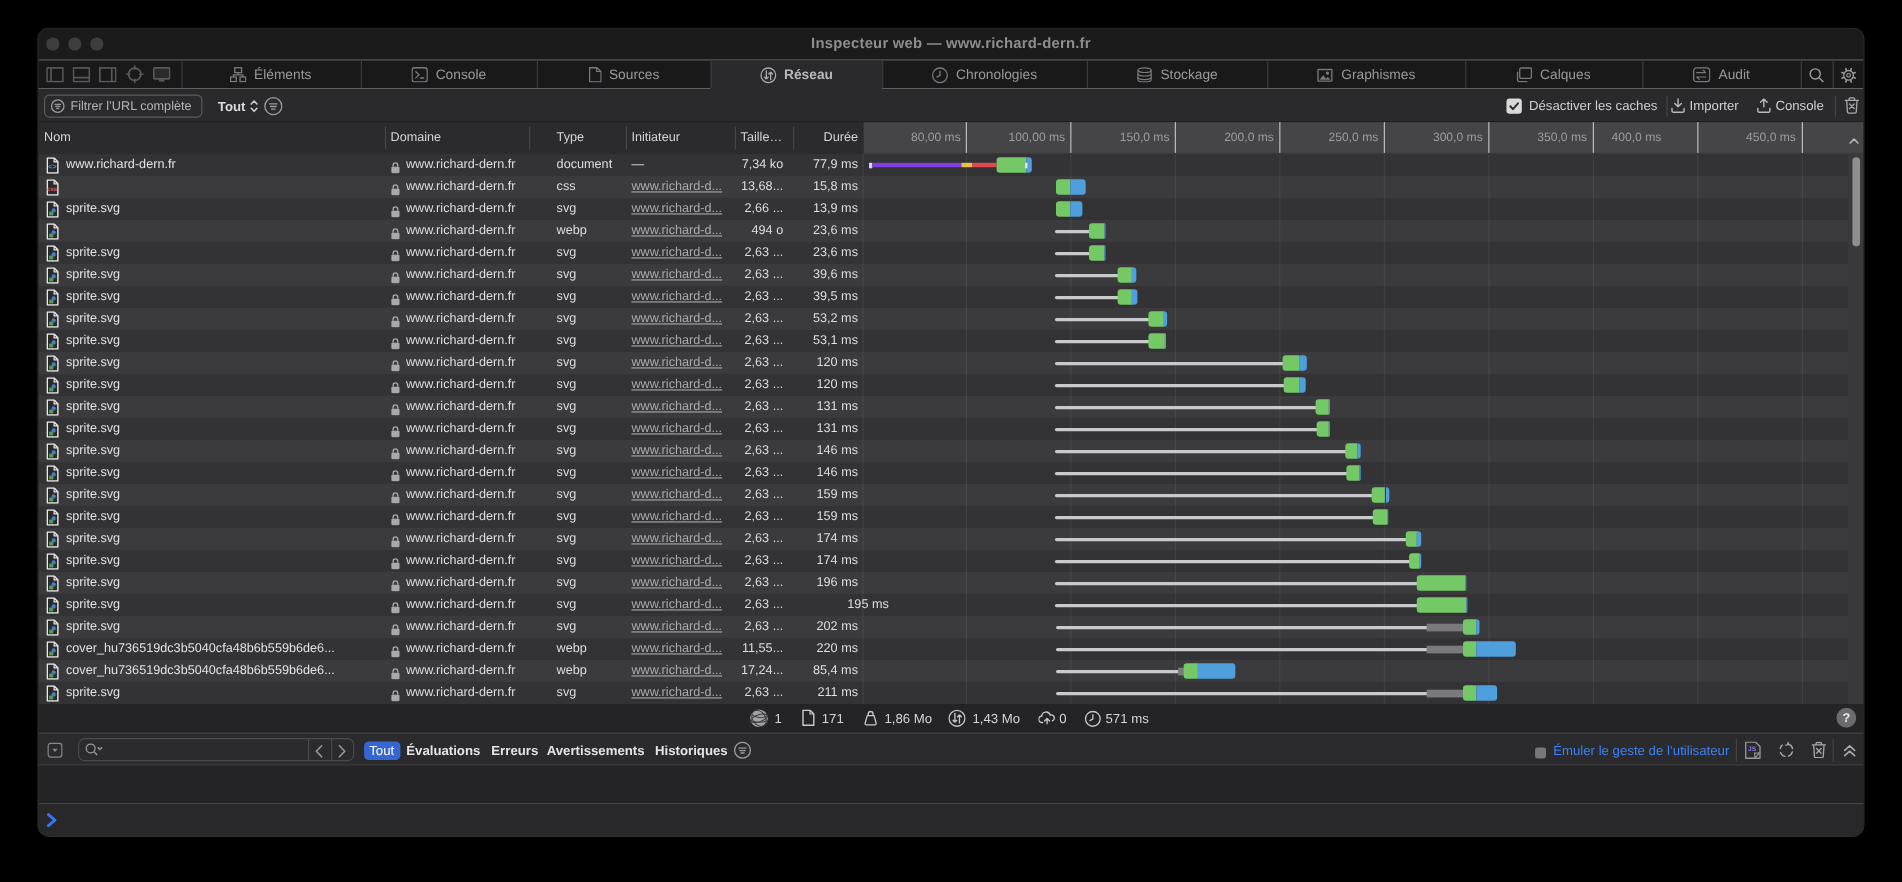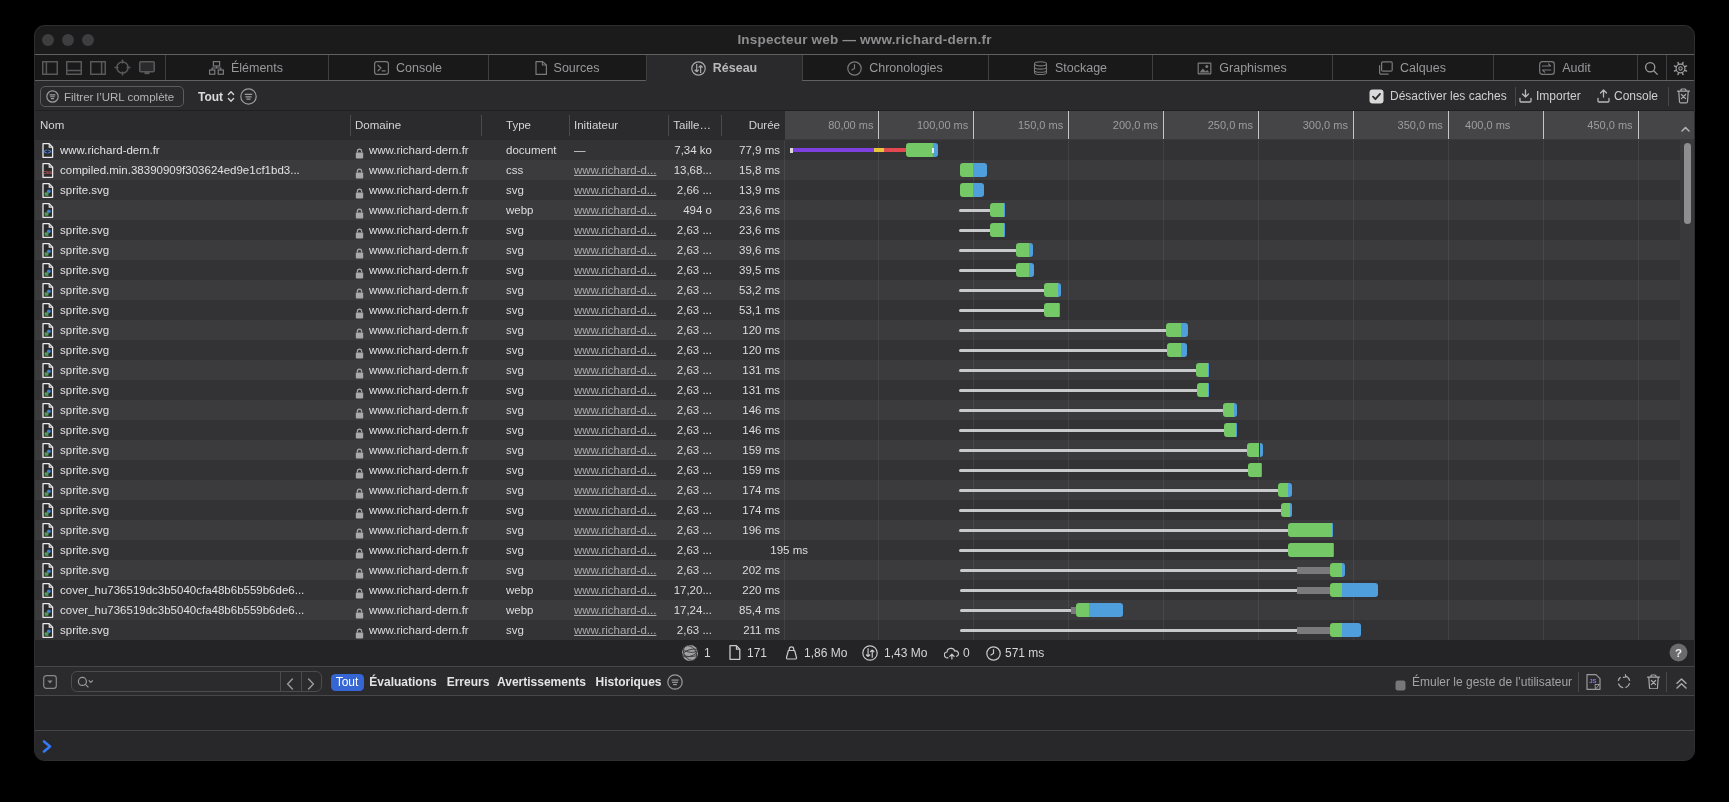--- a/index.html
+++ b/index.html
@@ -251,21 +251,20 @@
 <div class="t" style="left:471px;top:114px;height:20px;line-height:20px;color:#dededf;font-size:11.5px;">document</div>
 <div class="t" style="left:539px;top:114px;height:20px;line-height:20px;color:#dededf;font-size:11.5px;">—</div>
 <div class="t" style="left:597px;top:114px;width:80px;height:20px;line-height:20px;text-align:right;color:#dededf;font-size:11.5px;">7,34 ko</div>
 <div class="t" style="left:664px;top:114px;width:81px;height:20px;line-height:20px;text-align:right;color:#dededf;font-size:11.5px;">77,9 ms</div>
 <div style="left:0;top:134px;width:1659px;height:20px;background:#3b3b3e;"></div>
 <div style="left:7px;top:136.5px;"><svg width="12" height="15" viewBox="0 0 12 15">
         <path d="M1 0.7 H7.2 L10.6 4.1 V14.3 H1 Z" fill="#2b2b2b" stroke="#e8e8e8" stroke-width="1.3" stroke-linejoin="round"></path>
         <path d="M7.2 0.9 V4.1 H10.4" fill="none" stroke="#e8e8e8" stroke-width="1.1"></path>
         <text x="5.4" y="11" font-size="5.4" font-weight="bold" fill="#d85f5f" text-anchor="middle" font-family="Liberation Sans">css</text>
       </svg></div>
-<div class="t" style="left:25px;top:134px;width:288px;height:20px;line-height:20px;color:#e2e2e4;font-size:11.5px;overflow:hidden;">compiled.min.38390909f303624ed9e1cf1bd3...</div>
 <div style="left:320px;top:139px;"><svg width="9" height="11" viewBox="0 0 9 11">
         <rect x="0.8" y="4.6" width="7.4" height="5.8" rx="1" fill="#a9a9ab"></rect>
         <path d="M2.4 4.6 V3.2 a2.1 2.1 0 0 1 4.2 0 V4.6" fill="none" stroke="#a9a9ab" stroke-width="1.2"></path>
       </svg></div>
 <div class="t" style="left:334px;top:134px;height:20px;line-height:20px;color:#dededf;font-size:11.5px;">www.richard-dern.fr</div>
 <div class="t" style="left:471px;top:134px;height:20px;line-height:20px;color:#dededf;font-size:11.5px;">css</div>
 <div class="t" style="left:539px;top:134px;height:20px;line-height:20px;color:#ababaf;font-size:11.5px;text-decoration:underline;">www.richard-d...</div>
 <div class="t" style="left:597px;top:134px;width:80px;height:20px;line-height:20px;text-align:right;color:#dededf;font-size:11.5px;">13,68...</div>
 <div class="t" style="left:664px;top:134px;width:81px;height:20px;line-height:20px;text-align:right;color:#dededf;font-size:11.5px;">15,8 ms</div>
 <div style="left:0;top:154px;width:1659px;height:20px;background:#333335;"></div>
@@ -615,21 +614,21 @@
         <rect x="2.6" y="9.2" width="3.9" height="3.6" rx="0.9" fill="#4f9b55"></rect>
       </svg></div>
 <div class="t" style="left:25px;top:554px;width:288px;height:20px;line-height:20px;color:#e2e2e4;font-size:11.5px;overflow:hidden;">cover_hu736519dc3b5040cfa48b6b559b6de6...</div>
 <div style="left:320px;top:559px;"><svg width="9" height="11" viewBox="0 0 9 11">
         <rect x="0.8" y="4.6" width="7.4" height="5.8" rx="1" fill="#a9a9ab"></rect>
         <path d="M2.4 4.6 V3.2 a2.1 2.1 0 0 1 4.2 0 V4.6" fill="none" stroke="#a9a9ab" stroke-width="1.2"></path>
       </svg></div>
 <div class="t" style="left:334px;top:554px;height:20px;line-height:20px;color:#dededf;font-size:11.5px;">www.richard-dern.fr</div>
 <div class="t" style="left:471px;top:554px;height:20px;line-height:20px;color:#dededf;font-size:11.5px;">webp</div>
 <div class="t" style="left:539px;top:554px;height:20px;line-height:20px;color:#ababaf;font-size:11.5px;text-decoration:underline;">www.richard-d...</div>
-<div class="t" style="left:597px;top:554px;width:80px;height:20px;line-height:20px;text-align:right;color:#dededf;font-size:11.5px;">17,20...</div>
+<div class="t" style="left:597px;top:554px;width:80px;height:20px;line-height:20px;text-align:right;color:#dededf;font-size:11.5px;">11,55...</div>
 <div class="t" style="left:664px;top:554px;width:81px;height:20px;line-height:20px;text-align:right;color:#dededf;font-size:11.5px;">220 ms</div>
 <div style="left:0;top:574px;width:1659px;height:20px;background:#3b3b3e;"></div>
 <div style="left:7px;top:576.5px;"><svg width="12" height="15" viewBox="0 0 12 15">
         <path d="M1 0.7 H7.2 L10.6 4.1 V14.3 H1 Z" fill="#2b2b2b" stroke="#e8e8e8" stroke-width="1.3" stroke-linejoin="round"></path>
         <path d="M7.2 0.9 V4.1 H10.4" fill="none" stroke="#e8e8e8" stroke-width="1.1"></path>
         <circle cx="6.8" cy="8.3" r="1.9" fill="#3f7fd4"></circle>
         <rect x="2.6" y="9.2" width="3.9" height="3.6" rx="0.9" fill="#4f9b55"></rect>
       </svg></div>
 <div class="t" style="left:25px;top:574px;width:288px;height:20px;line-height:20px;color:#e2e2e4;font-size:11.5px;overflow:hidden;">cover_hu736519dc3b5040cfa48b6b559b6de6...</div>
 <div style="left:320px;top:579px;"><svg width="9" height="11" viewBox="0 0 9 11">
@@ -820,21 +819,21 @@
 <div class="t" style="left:523.5px;top:640px;width:140px;height:32px;line-height:32px;text-align:center;color:#e4e4e6;font-size:12px;font-weight:bold;">Historiques</div>
 <div style="left:632px;top:648px;"><svg width="16" height="16" viewBox="0 0 16 16">
         <circle cx="8.0" cy="8.0" r="7.2" fill="none" stroke="#9c9c9e" stroke-width="1.2"></circle>
         <line x1="4.48" y1="6.08" x2="11.52" y2="6.08" stroke="#9c9c9e" stroke-width="1.2"></line>
         <line x1="5.12" y1="8.32" x2="10.88" y2="8.32" stroke="#9c9c9e" stroke-width="1.2"></line>
         <line x1="6.08" y1="10.56" x2="9.92" y2="10.56" stroke="#9c9c9e" stroke-width="1.2"></line>
       </svg></div>
 <div style="left:1360px;top:651px;"><svg width="11" height="11" viewBox="0 0 11 11">
         <rect x="0.5" y="0.5" width="10" height="10" rx="2.2" fill="#77777a"></rect>
       </svg></div>
-<div class="t" style="left:1377px;top:640px;height:32px;line-height:32px;color:#a3a3a3;font-size:12px;">Émuler le geste de l’utilisateur</div>
+<div class="t" style="left:1377px;top:640px;height:32px;line-height:32px;color:#3b82f6;font-size:12px;">Émuler le geste de l’utilisateur</div>
 <div style="left:1543px;top:646px;width:1px;height:20px;background:#47474a;"></div>
 <div style="left:1551px;top:648px;"><svg width="15" height="16" viewBox="0 0 15 16">
         <path d="M1 0.7 H10 L14 4.7 V15.3 H1 Z" fill="none" stroke="#9a9a9c" stroke-width="1.2" stroke-linejoin="round"></path>
         <path d="M9 10.5 h4.5 l-4 4.5 z" fill="#2a2a2c" stroke="#9a9a9c" stroke-width="1"></path>
         <text x="6.8" y="8.6" font-size="6" font-weight="bold" fill="#8d7ae0" text-anchor="middle" font-family="Liberation Sans">JS</text>
       </svg></div>
 <div style="left:1581px;top:648px;"><svg width="16" height="16" viewBox="0 0 16 16">
         <g fill="none" stroke="#a8a8aa" stroke-width="1.3" stroke-linecap="round">
           <path d="M13.6 6.4 a6 6 0 0 0 -4.2 -4.2"></path>
           <path d="M2.4 6.4 a6 6 0 0 1 1.8 -3"></path>

